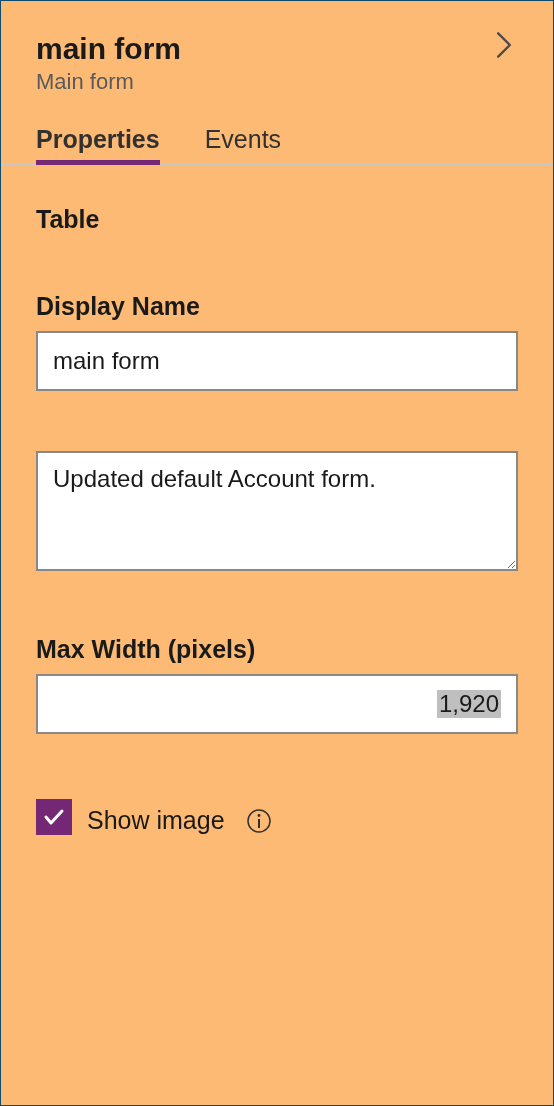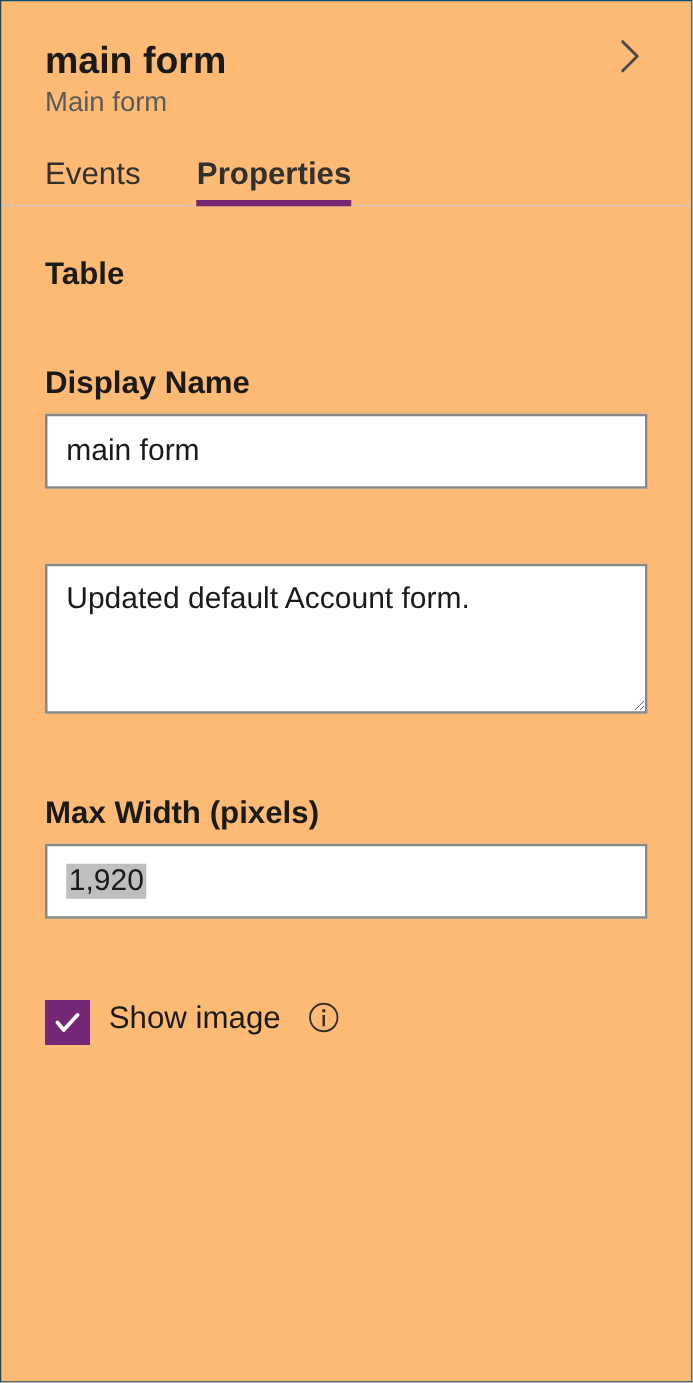--- a/index.html
+++ b/index.html
@@ -117,28 +117,29 @@
     }
     .max-width-input {
       width: 100%;
       height: 60px;
       border: 2px solid #8a8886;
       background: #fff;
       font-size: 24px;
       padding: 0 15px;
       color: #1a1a1a;
       font-family: inherit;
+      justify-content: flex-end;
     }
     .max-width-value {
       background: #c0bfbf;
       padding: 0 2px;
     }
     .checkbox-row {
       display: flex;
-      align-items: flex-start;
+      align-items: flex-end;
       gap: 15px;
       margin-top: 5px;
     }
     .checkbox {
       width: 36px;
       height: 36px;
       background: #742774;
       display: flex;
       align-items: center;
       justify-content: center;
@@ -170,22 +171,22 @@
     <div class="header-title">main form</div>
     <div class="header-subtitle">Main form</div>
     <div class="collapse-chevron">
       <svg width="18" height="28" viewBox="0 0 14 24" fill="none">
         <path d="M2 2 L12 12 L2 22" stroke="#4a4a4a" stroke-width="2" fill="none" stroke-linecap="round" stroke-linejoin="round"></path>
       </svg>
     </div>
   </div>
 
   <div class="tabs">
+    <div class="tab active">Properties</div>
     <div class="tab">Events</div>
-    <div class="tab active">Properties</div>
   </div>
 
   <div class="content">
 
     <div class="field-group mt-table">
       <div class="field-label">Table</div>
     </div>
 
     <div class="field-group">
       <label class="field-label">Display Name</label>

